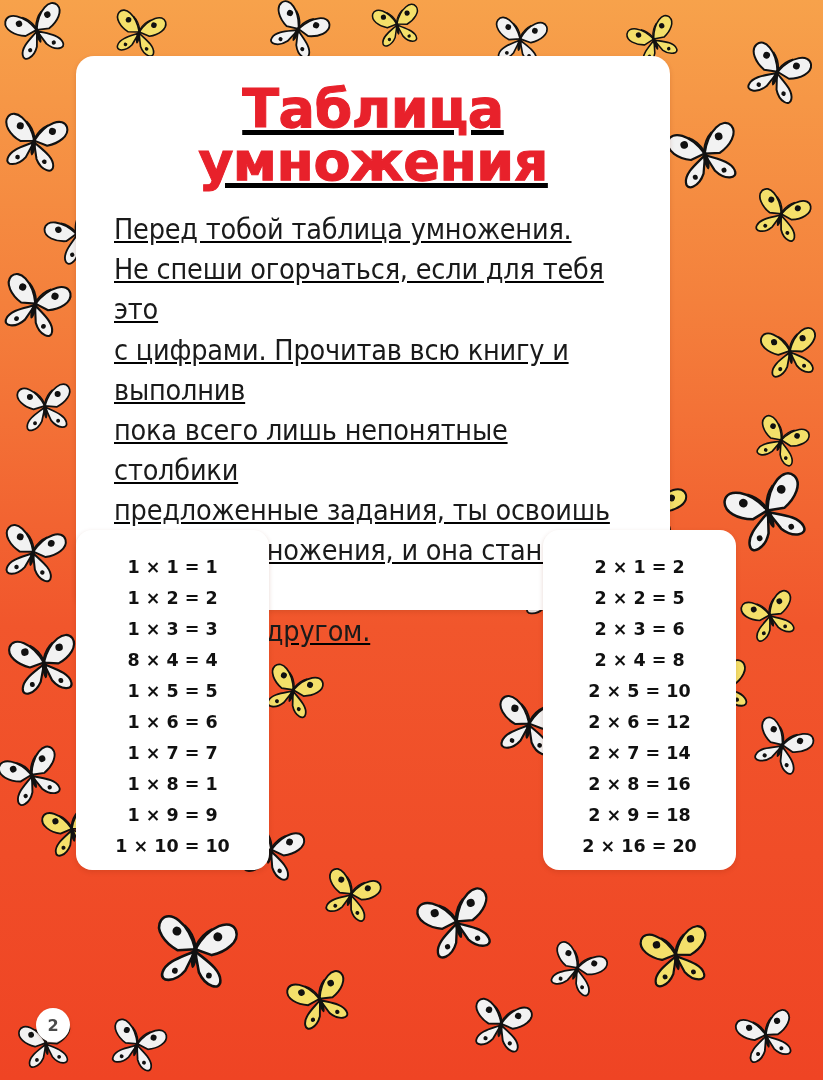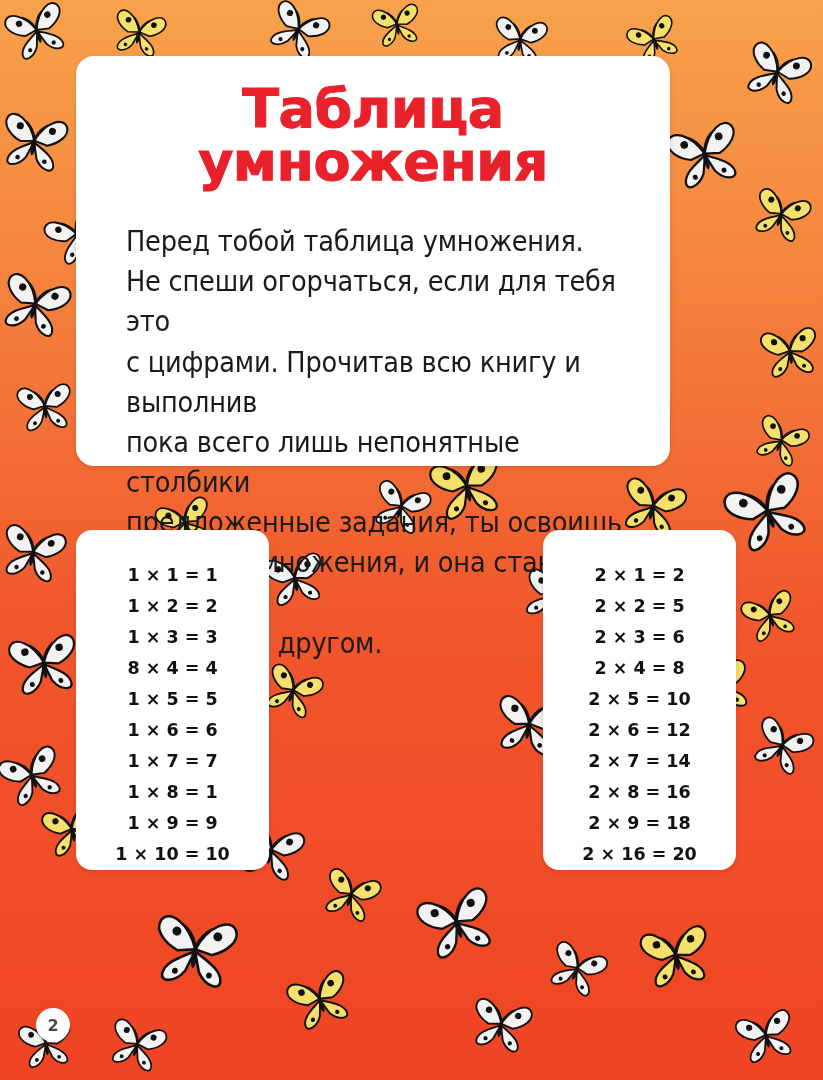--- a/index.html
+++ b/index.html
@@ -28,43 +28,44 @@
     pointer-events: none;
   }
   .butterfly svg { display: block; }
 
   
   .intro-card {
     position: absolute;
     left: 76px;
     top: 56px;
     width: 594px;
-    height: 410px;
+    height: 554px;
     background: #ffffff;
     border-radius: 18px;
     box-shadow: 0 2px 5px rgba(120, 40, 10, 0.18);
     z-index: 5;
+    text-decoration: underline;
   }
 
   .page-title {
     margin: 0;
     padding: 26px 0 0 0;
     text-align: center;
     font-family: "DejaVu Sans", sans-serif;
     font-weight: 700;
     font-size: 53px;
     line-height: 1.0;
     letter-spacing: -0.5px;
     color: #e8212b;
     -webkit-text-stroke: 1px #e8212b;
     transform: scaleX(1.02);
   }
 
   .intro-text {
-    margin: 12px;
+    margin: 0;
     padding: 22px 34px 0 38px;
     font-family: "DejaVu Sans Condensed", "Liberation Sans Narrow", "Liberation Sans", sans-serif;
     font-size: 28.5px;
     line-height: 1.41;
     color: #1a1a1a;
     font-weight: 500;
     letter-spacing: -0.2px;
   }
 
   
@@ -82,21 +83,20 @@
     width: 193px;
     height: 340px;
     background: #ffffff;
     border-radius: 16px;
     box-shadow: 0 2px 5px rgba(120, 40, 10, 0.18);
     box-sizing: border-box;
     padding: 22px 0 0 0;
     display: flex;
     flex-direction: column;
     align-items: center;
-    justify-content: flex-end;
   }
 
   .table-line {
     font-family: "DejaVu Sans", sans-serif;
     font-weight: 700;
     font-size: 17.5px;
     line-height: 1;
     color: #111111;
     height: 31px;
     display: flex;

